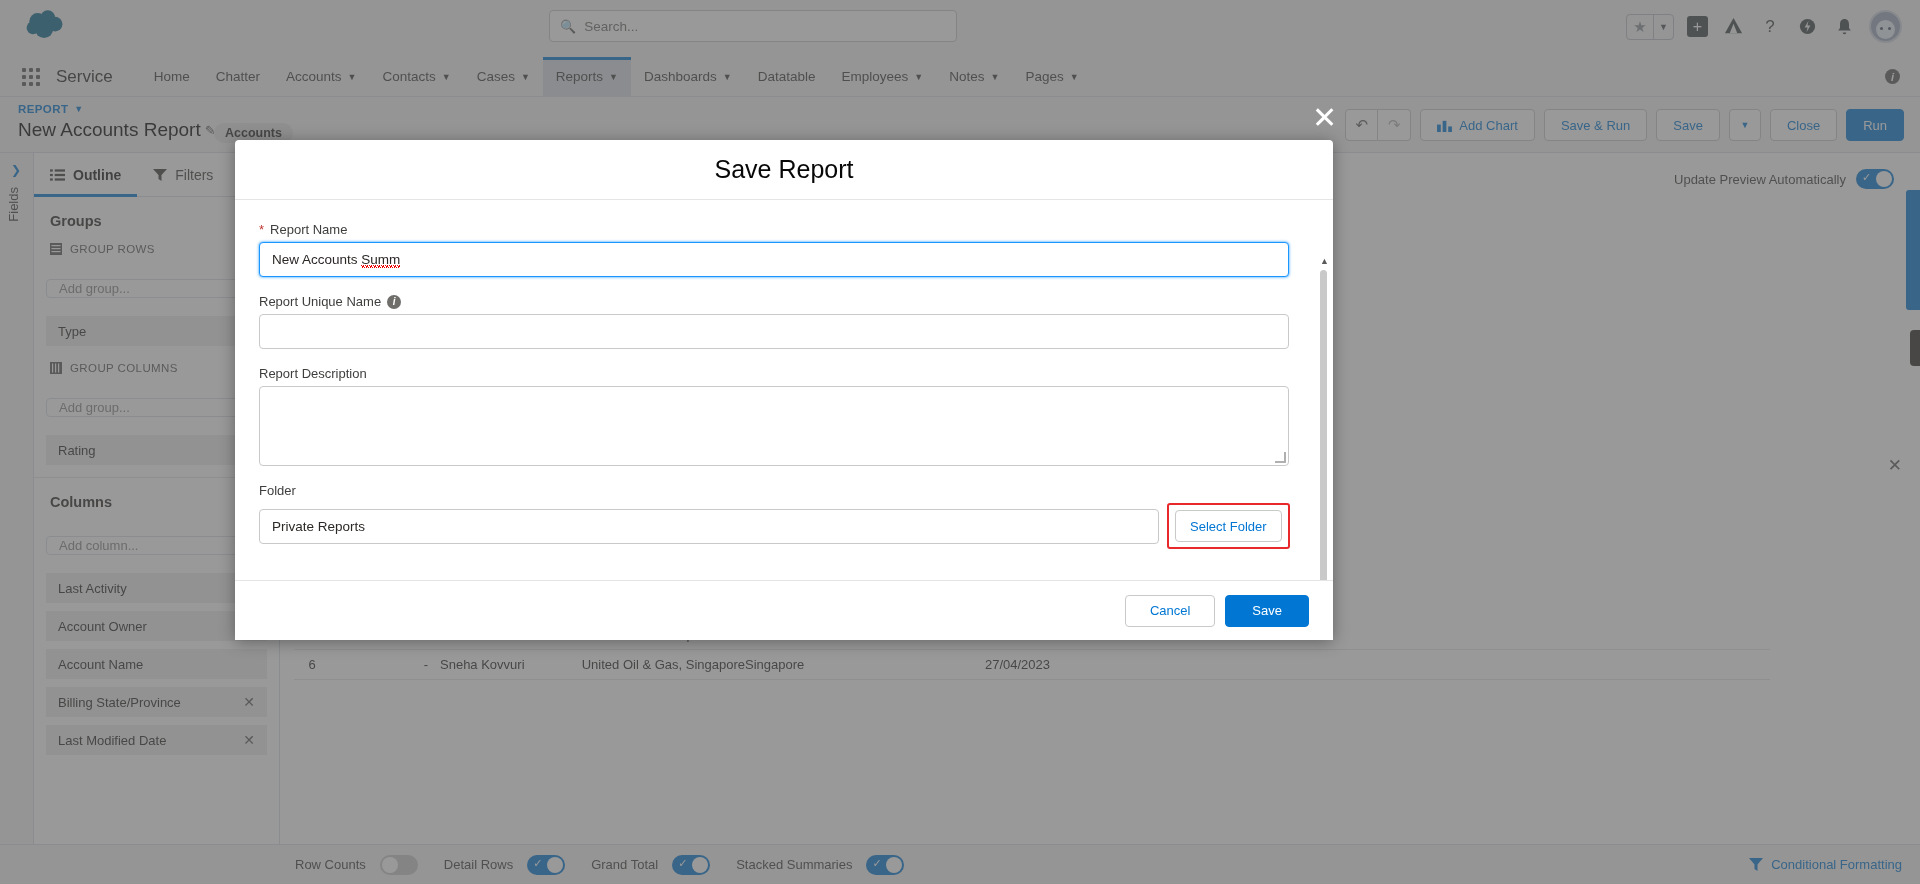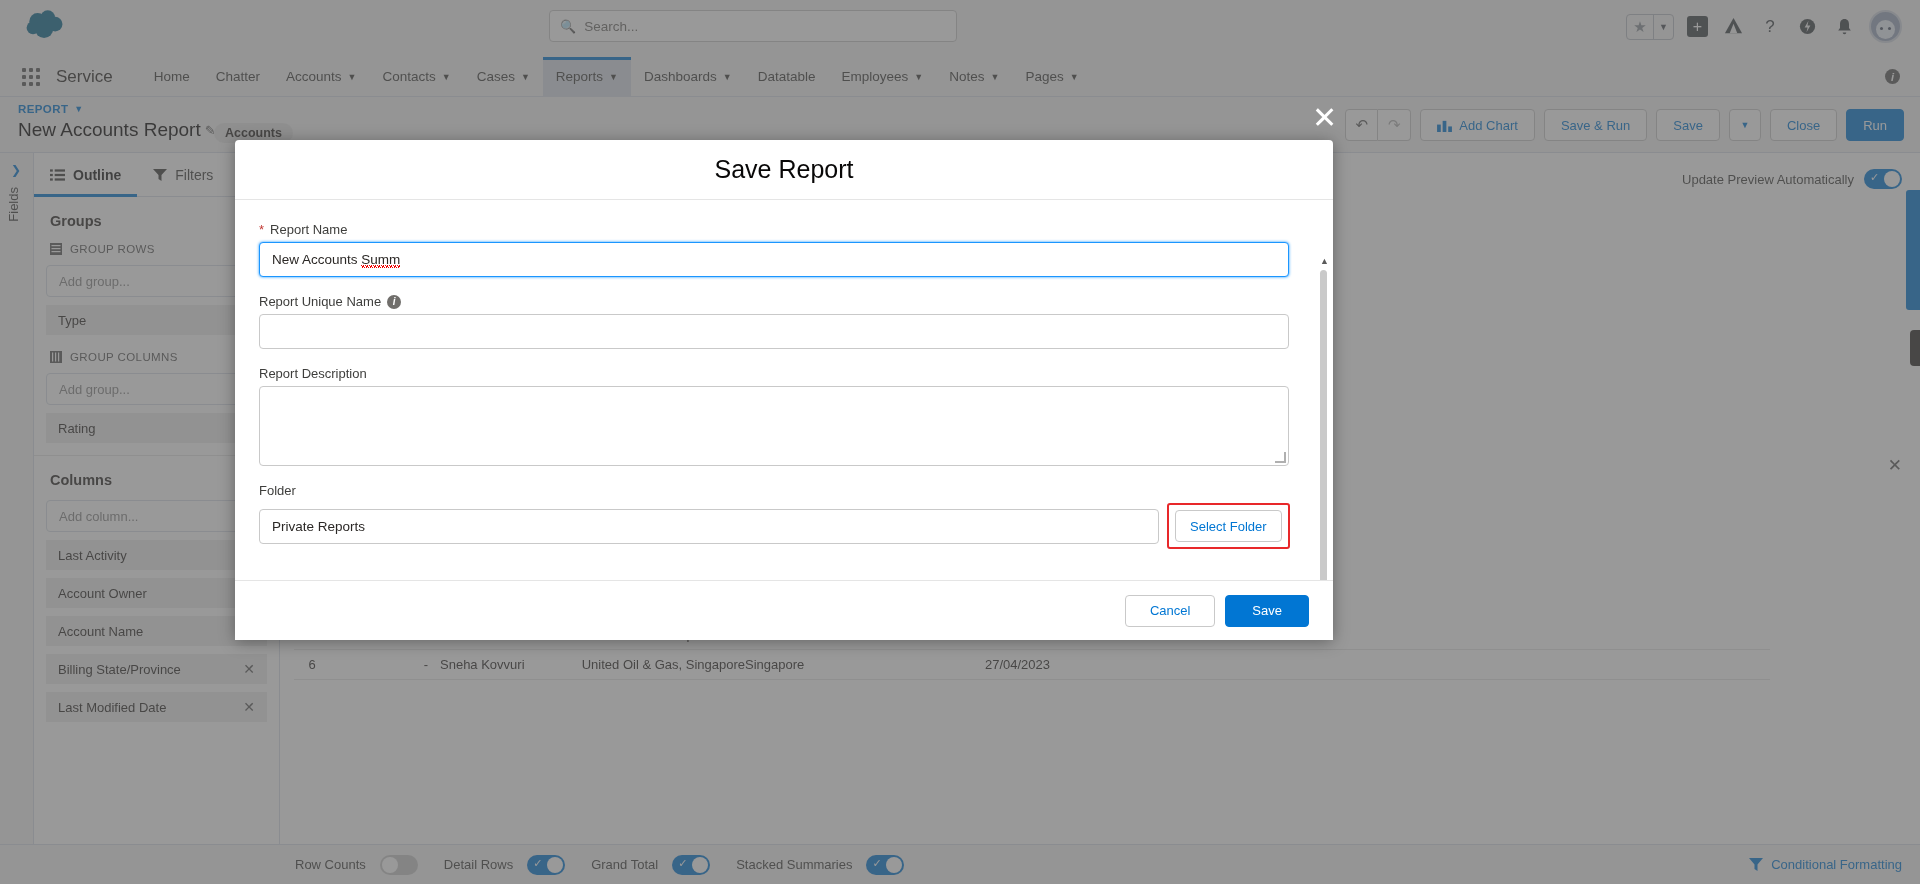--- a/index.html
+++ b/index.html
@@ -89,21 +89,21 @@
   .btn {
     height: 32px; border: 1px solid #c9c9c9; background: #fff; border-radius: 4px;
     font-size: 13px; color: #0176d3; padding: 0 16px; display: flex; align-items: center; gap: 7px;
   }
   .btn-brand { background: #0176d3; color: #fff; border-color: #0176d3; }
   .btn-sq { width: 33px; padding: 0; justify-content: center; border-radius: 4px 0 0 4px; color: #5a5a5a; font-size: 15px; }
   .btn-sq.r { border-radius: 0 4px 4px 0; border-left: none; color: #b0b0b0; }
   .btn-caret { width: 32px; padding: 0; justify-content: center; font-size: 9px; }
 
   
-  .prev-row { position: absolute; top: 153px; right: 0; width: 560px; height: 52px; display: flex; align-items: center; justify-content: flex-end; padding-right: 18px; gap: 10px; }
+  .prev-row { position: absolute; top: 153px; right: 8px; width: 560px; height: 52px; display: flex; align-items: center; justify-content: flex-end; padding-right: 18px; gap: 10px; }
   .prev-lbl { font-size: 13px; color: #3e3e3c; }
   .tgl { width: 38px; height: 20px; border-radius: 10px; background: #0176d3; position: relative; display: inline-block; }
   .tgl::after { content: ""; position: absolute; top: 2px; right: 2px; width: 16px; height: 16px; border-radius: 50%; background: #fff; }
   .tgl.off { background: #c9c9c9; }
   .tgl.off::after { right: auto; left: 2px; }
   .tgl .chk { position: absolute; left: 6px; top: 2px; color: #fff; font-size: 11px; }
 
   
   .rail {
     position: absolute; top: 153px; left: 0; width: 34px; height: 731px; background: #f3f3f3;
@@ -117,21 +117,21 @@
 
   
   .panel { position: absolute; top: 153px; left: 34px; width: 246px; height: 731px; background: #fff; border-right: 1px solid #d8dde6; }
   .panel-tabs { display: flex; height: 44px; border-bottom: 1px solid #d8dde6; }
   .ptab { display: flex; align-items: center; gap: 8px; padding: 0 16px; font-size: 14px; color: #3e3e3c; position: relative; }
   .ptab.active { color: #1a1a1a; font-weight: 700; }
   .ptab.active::after { content: ""; position: absolute; left: 0; right: 0; bottom: -1px; height: 3px; background: #0176d3; }
   .sec-h { font-size: 14.5px; font-weight: 700; color: #2b2826; padding: 16px 16px 8px; }
   .sub-h { display: flex; align-items: center; gap: 8px; font-size: 11.5px; color: #5a5a5a; letter-spacing: .4px; padding: 6px 16px; }
   .field-box {
-    margin: 4px 12px; height: 32px; border: 1px solid #d8dde6; border-radius: 4px;
+    margin: 18px 12px; height: 19px; border: 1px solid #d8dde6; border-radius: 4px;
     display: flex; align-items: center; padding: 0 12px; font-size: 13px; color: #888;
   }
   .chip {
     margin: 8px 12px; height: 30px; background: #ececec; display: flex; align-items: center;
     padding: 0 12px; font-size: 13px; color: #2b2826; justify-content: space-between;
   }
   .chip .x { color: #5a5a5a; font-size: 14px; }
   .divider { height: 1px; background: #e5e5e5; margin: 12px 0; }
 
   

